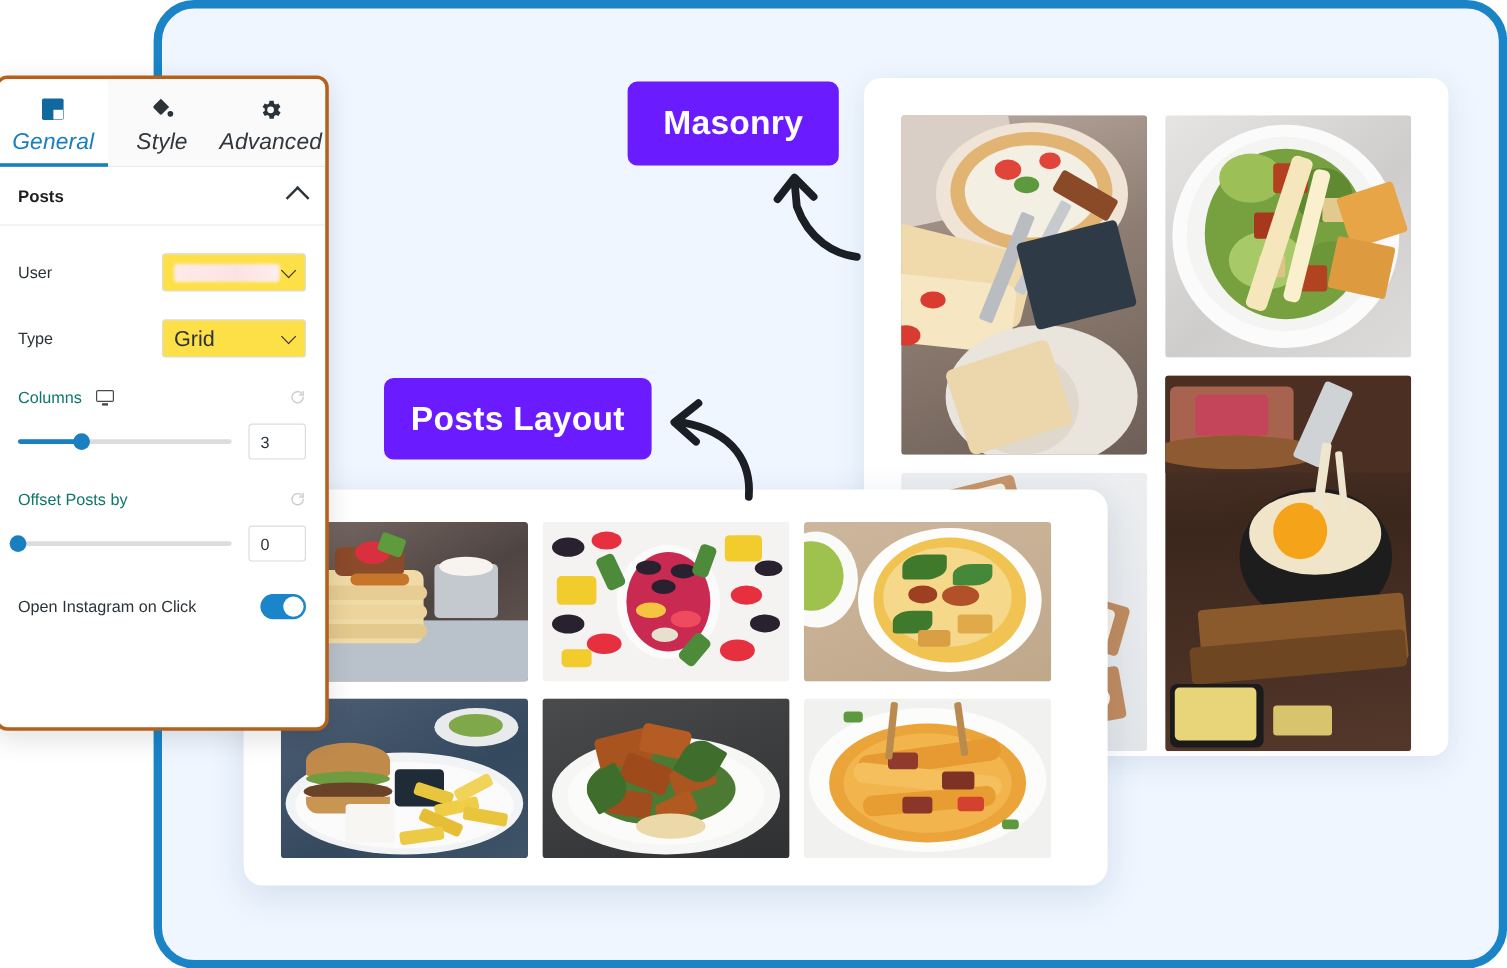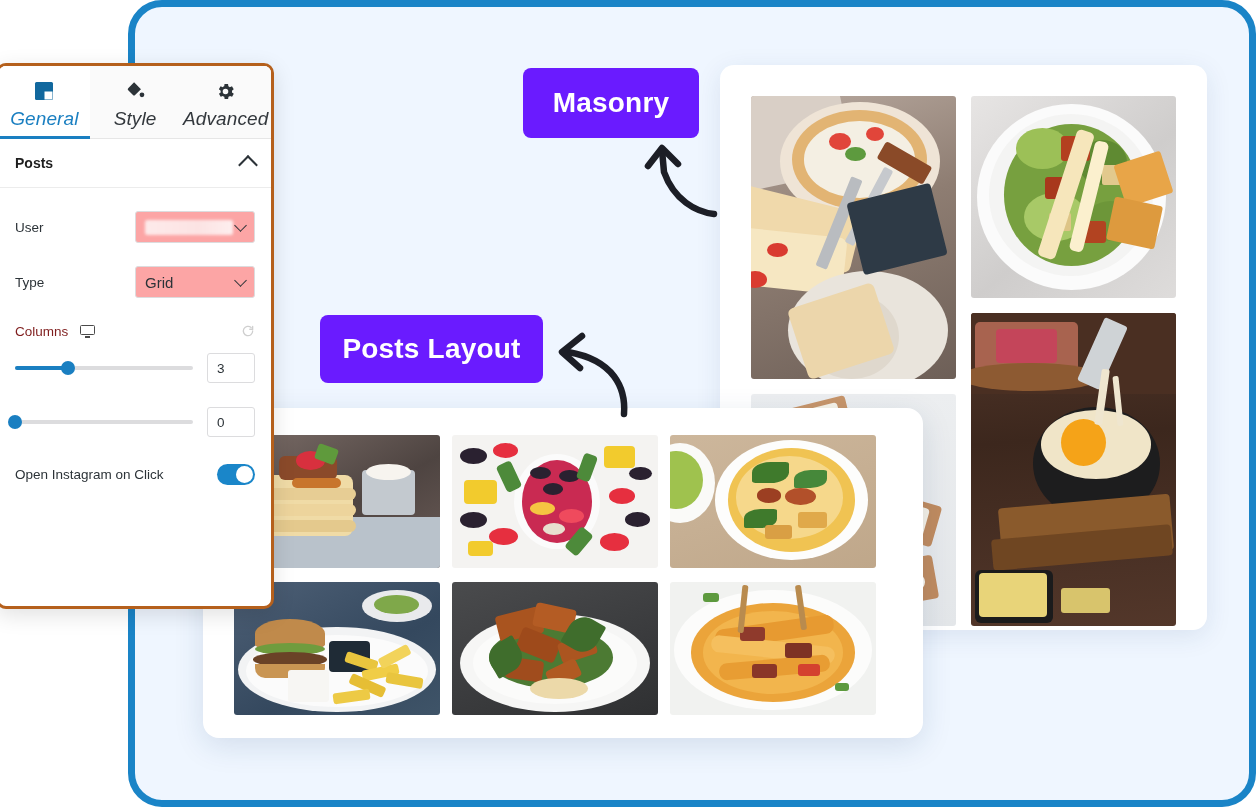--- a/index.html
+++ b/index.html
@@ -88,32 +88,32 @@
     height:48px;font-size:14px;font-weight:bold;color:#1e1e1e;
     border-bottom:1px solid #ececec;margin:0 -16px;padding:0 16px;
   }
   .chev-up{width:12px;height:12px;border-left:2px solid #2c3338;border-top:2px solid #2c3338;transform:rotate(45deg);margin-top:4px;}
 
   .row{display:flex;align-items:center;justify-content:space-between;margin-top:23px;}
   .row-lbl{font-size:13.5px;color:#2c3338;}
   .select{
     width:120px;height:32px;border:1px solid #dcdcde;border-radius:3px;
     display:flex;align-items:center;justify-content:space-between;
-    padding:0 9px;box-sizing:border-box;font-size:15px;color:#2c3338;background:#fca5a5;
+    padding:0 9px;box-sizing:border-box;font-size:18px;color:#2c3338;background:#fde047;
   }
   .sel-blur{
     width:88px;height:15px;border-radius:2px;
     background:linear-gradient(90deg,#fdeaea,#fce3e3 60%,#fdeeee);
     filter:blur(1.4px);
   }
   .chev-dn{width:8px;height:8px;border-right:1.8px solid #2c3338;border-bottom:1.8px solid #2c3338;transform:rotate(45deg);margin-top:-4px;}
 
   .ctrl{margin-top:24px;}
   .ctrl-head{display:flex;align-items:center;height:18px;}
-  .ctrl-lbl{font-size:13.5px;color:#7f1d1d;}
+  .ctrl-lbl{font-size:13.5px;color:#0f766e;}
   .monitor{width:15px;height:13px;margin-left:12px;position:relative;}
   .monitor i{position:absolute;left:0;top:0;width:15px;height:10px;border:1.6px solid #4a4a4a;border-radius:1.5px;box-sizing:border-box;}
   .monitor b{position:absolute;left:5px;bottom:0;width:5px;height:2px;background:#4a4a4a;}
   .reset{margin-left:auto;width:14px;height:14px;color:#cfcfcf;}
   .slider-row{display:flex;align-items:center;justify-content:space-between;margin-top:13px;}
   .track{position:relative;width:178px;height:4px;background:#dcdcde;border-radius:2px;}
   .fill{position:absolute;left:0;top:0;height:4px;background:#1a7fc1;border-radius:2px;}
   .knob{position:absolute;top:-5px;width:14px;height:14px;border-radius:50%;background:#1a7fc1;transform:translateX(-7px);}
   .numbox{
     width:48px;height:30px;border:1px solid #dcdcde;border-radius:3px;
@@ -448,20 +448,29 @@
           <div class="track">
             <div class="fill" style="width:30%"></div>
             <div class="knob" style="left:30%"></div>
           </div>
           <div class="numbox">3</div>
         </div>
       </div>
 
 
       <div class="ctrl">
+        <div class="ctrl-head">
+          <span class="ctrl-lbl">Offset Posts by</span>
+          <span class="reset">
+            <svg width="14" height="14" viewBox="0 0 24 24" fill="none" stroke="#cfcfcf" stroke-width="2.2" stroke-linecap="round">
+              <path d="M20 12a8 8 0 1 1-2.6-5.9"></path>
+                <path d="M20 4v5h-5"></path>
+            </svg>
+          </span>
+        </div>
         <div class="slider-row">
           <div class="track">
             <div class="fill" style="width:0%"></div>
             <div class="knob" style="left:0%"></div>
           </div>
           <div class="numbox">0</div>
         </div>
       </div>
 
       <div class="toggle-row">

